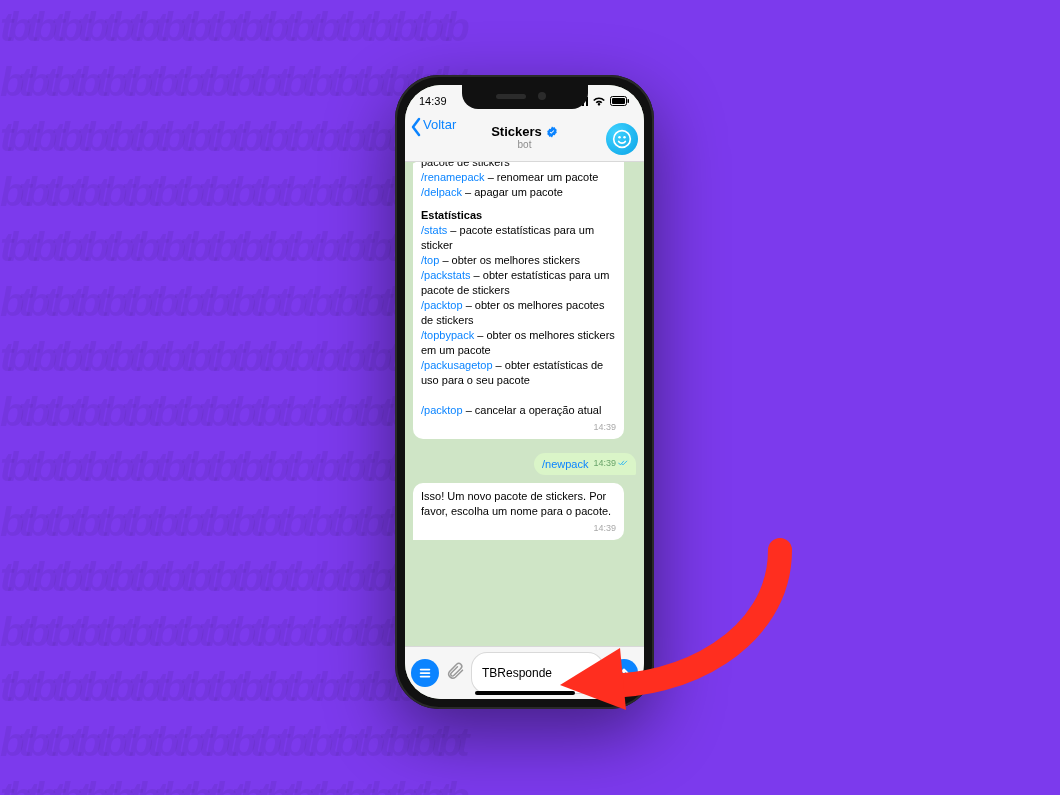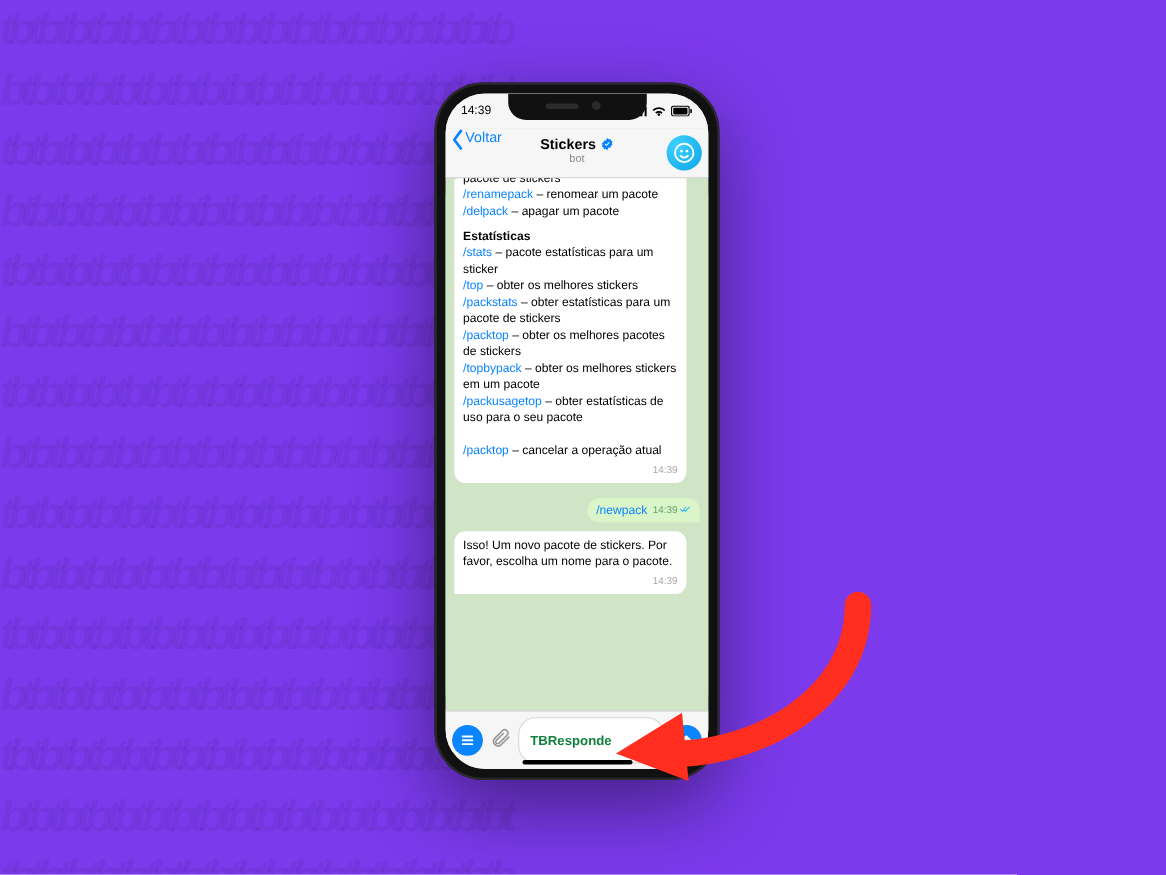--- a/index.html
+++ b/index.html
@@ -201,22 +201,21 @@
   .text-field {
     flex:1;
     height:30px;
     background:#fff;
     border:1px solid rgba(0,0,0,.15);
     border-radius:16px;
     display:flex;
     align-items:center;
     padding:5px 10px;
     font-size:12px;
-    color:#15803d;
-    font-weight:bold;
+    color:#000000;
   }
   .home-indicator{
     position:absolute;
     left:50%; transform:translateX(-50%);
     bottom:4px;
     width:100px;height:4px;
     background:#000; border-radius:3px;
     z-index:40;
   }
 

